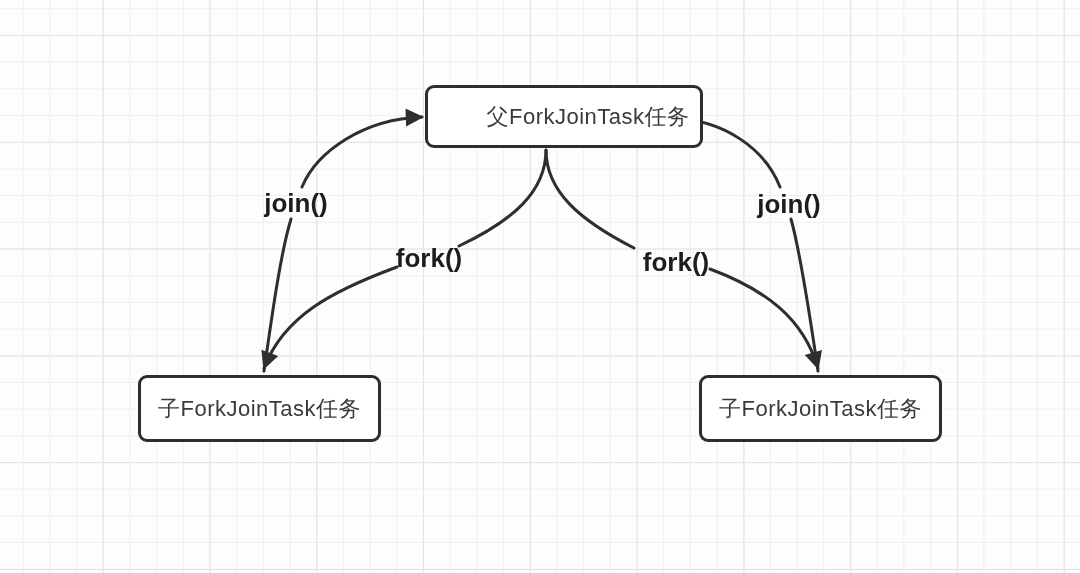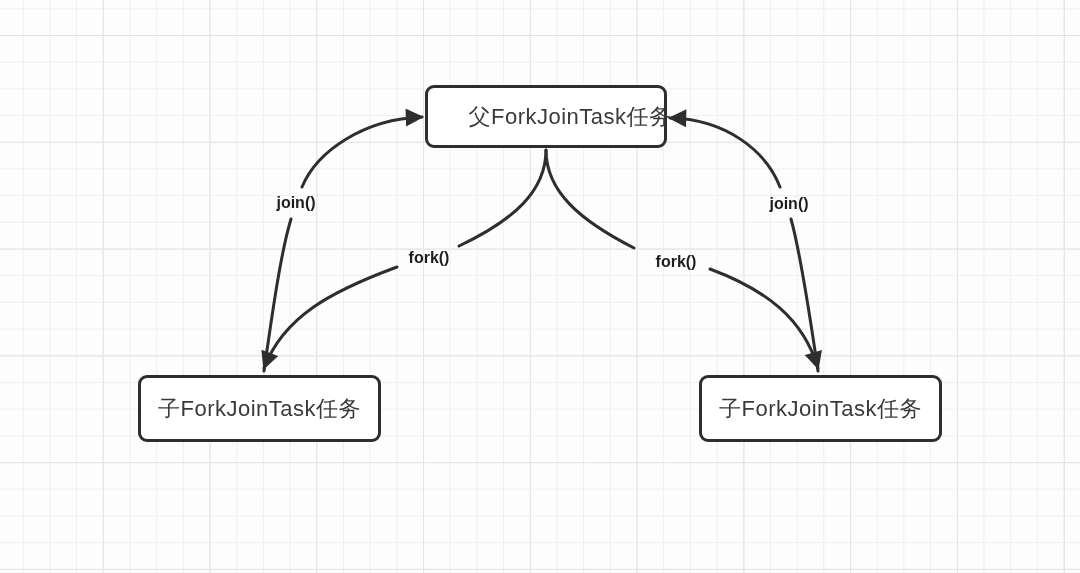--- a/index.html
+++ b/index.html
@@ -43,27 +43,27 @@
     justify-content: center;
     background: #ffffff;
     border: 3px solid #2e2e2e;
     border-radius: 9px;
     box-sizing: border-box;
     font-size: 22px;
     letter-spacing: 0.5px;
     color: #3a3a3a;
     white-space: nowrap;
   }
-  .node-parent      { left: 425px; top: 85px;  width: 242px; height: 63px; padding-left: 48px; }
+  .node-parent      { left: 425px; top: 85px;  width: 278px; height: 63px; padding-left: 48px; }
   .node-child-left  { left: 138px; top: 375px; width: 243px; height: 67px; }
   .node-child-right { left: 699px; top: 375px; width: 243px; height: 67px; }
   .edge-label {
     position: absolute;
     transform: translate(-50%, -50%);
-    font-size: 16px;
+    font-size: 26px;
     font-weight: 700;
     color: #1d1d1d;
     white-space: nowrap;
   }
   .label-join-left  { left: 296px; top: 203px; }
   .label-fork-left  { left: 429px; top: 258px; }
   .label-fork-right { left: 676px; top: 262px; }
   .label-join-right { left: 789px; top: 204px; }
 </style>
 </head>

